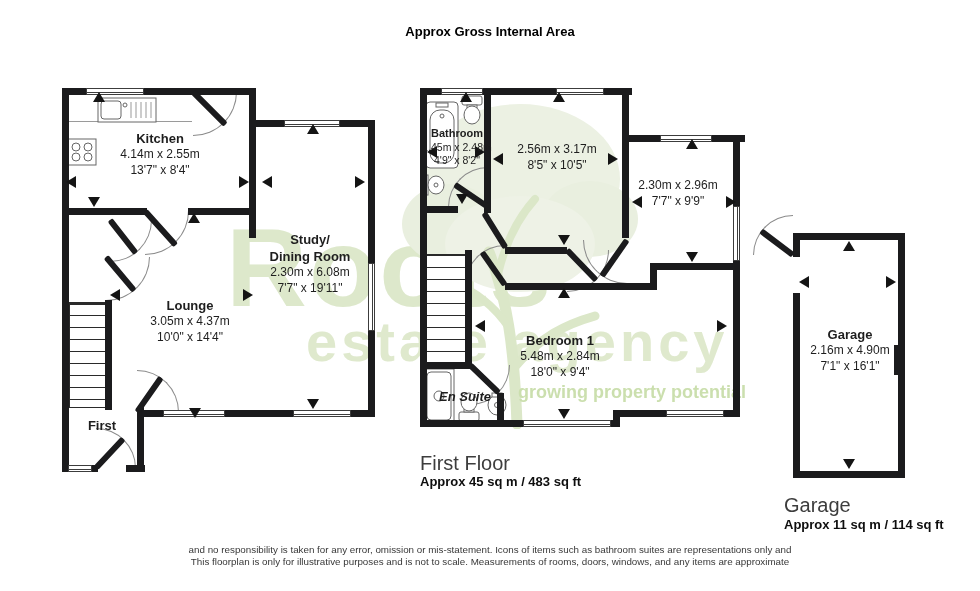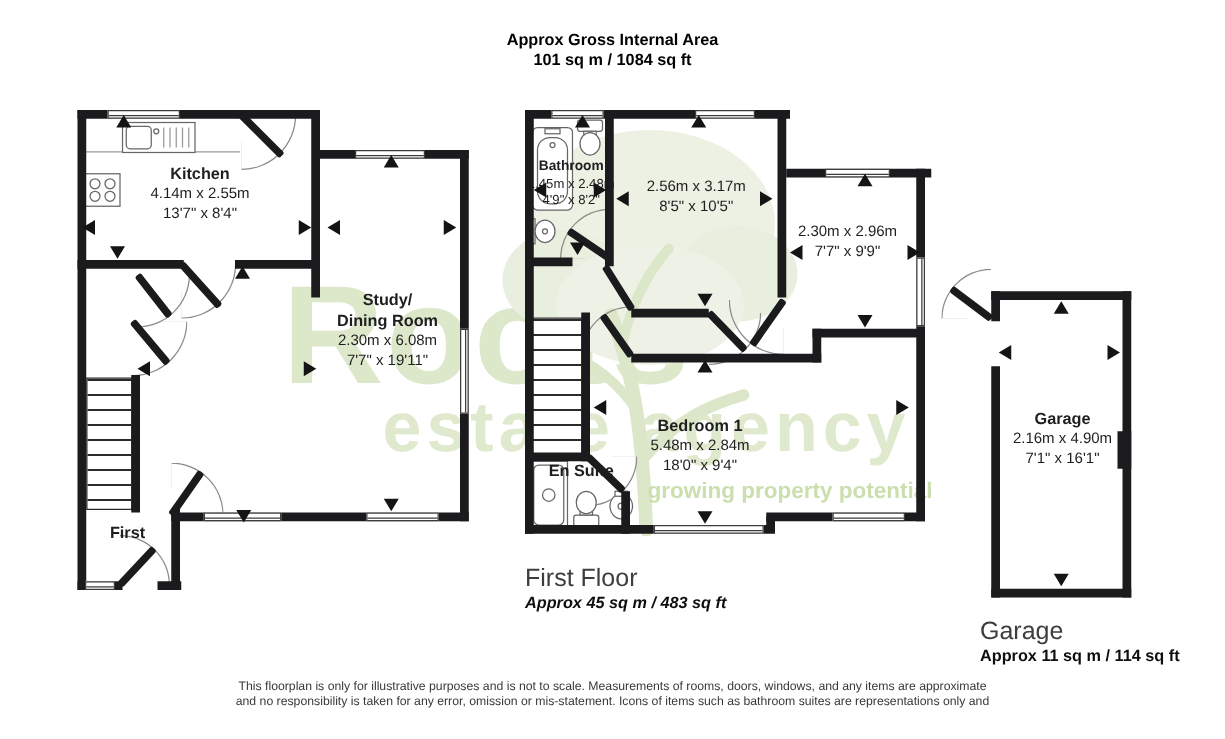--- a/index.html
+++ b/index.html
@@ -60,21 +60,20 @@
     <ellipse cx="125" cy="160" rx="75" ry="48" fill="#eef2e6"></ellipse>
     <path d="M122,340 C119,260 112,215 94,168" stroke="#dbe7c8" stroke-width="11" fill="none" stroke-linecap="round"></path>
     <path d="M118,285 C145,252 172,240 200,232" stroke="#dbe7c8" stroke-width="9" fill="none" stroke-linecap="round"></path>
     <path d="M115,245 C98,220 80,208 58,198" stroke="#dbe7c8" stroke-width="8" fill="none" stroke-linecap="round"></path>
     <path d="M103,190 C110,160 122,135 140,115" stroke="#dbe7c8" stroke-width="8" fill="none" stroke-linecap="round"></path>
   </svg>
   <div class="wm-tag">growing property potential</div>
 
   <div class="header">
     <div>Approx Gross Internal Area</div>
-    <div>101 sq m / 1084 sq ft</div>
   </div>
 
   <div id="plan">
       <div class="wall" style="left: 62px; top: 88px; width: 194px; height: 7px;"></div>
       <div class="wall" style="left: 62px; top: 88px; width: 7px; height: 384px;"></div>
       <div class="wall" style="left: 249px; top: 88px; width: 7px; height: 150px;"></div>
       <div class="wall" style="left: 256px; top: 120px; width: 119px; height: 7px;"></div>
       <div class="wall" style="left: 368px; top: 120px; width: 7px; height: 297px;"></div>
       <div class="wall" style="left: 137px; top: 410px; width: 238px; height: 7px;"></div>
       <div class="wall" style="left: 137px; top: 407px; width: 7px; height: 65px;"></div>
@@ -237,20 +236,25 @@
     <div class="rname">Kitchen</div>
     <div class="rdim">4.14m x 2.55m</div>
     <div class="rdim">13'7" x 8'4"</div>
   </div>
   <div class="room-label" style="left:240px;top:231px;width:140px;">
     <div class="rname">Study/</div>
     <div class="rname">Dining Room</div>
     <div class="rdim">2.30m x 6.08m</div>
     <div class="rdim">7'7" x 19'11"</div>
   </div>
+  <div class="room-label" style="left:120px;top:297px;width:140px;">
+    <div class="rname">Lounge</div>
+    <div class="rdim">3.05m x 4.37m</div>
+    <div class="rdim">10'0" x 14'4"</div>
+  </div>
   <div class="room-label" style="left:72px;top:417px;width:60px;">
     <div class="rname">First</div>
   </div>
   <div class="room-label small" style="left:417px;top:126px;width:80px;">
     <div class="rname">Bathroom</div>
     <div class="rdim">1.45m x 2.48m</div>
     <div class="rdim">4'9" x 8'2"</div>
   </div>
   <div class="room-label" style="left:487px;top:142px;width:140px;">
     <div class="rdim">2.56m x 3.17m</div>
@@ -258,31 +262,31 @@
   </div>
   <div class="room-label" style="left:608px;top:178px;width:140px;">
     <div class="rdim">2.30m x 2.96m</div>
     <div class="rdim">7'7" x 9'9"</div>
   </div>
   <div class="room-label" style="left:490px;top:332px;width:140px;">
     <div class="rname">Bedroom 1</div>
     <div class="rdim">5.48m x 2.84m</div>
     <div class="rdim">18'0" x 9'4"</div>
   </div>
-  <div class="room-label" style="left:430px;top:368px;width:70px;">
+  <div class="room-label" style="left:430px;top:388px;width:70px;font-style:italic;">
     <div class="rname">En Suite</div>
   </div>
   <div class="room-label" style="left:780px;top:326px;width:140px;">
     <div class="rname">Garage</div>
     <div class="rdim">2.16m x 4.90m</div>
     <div class="rdim">7'1" x 16'1"</div>
   </div>
 
   <div class="floor-title" style="left:420px;top:452px;">First Floor</div>
-  <div class="floor-area" style="left:420px;top:474px;font-style:italic;">Approx 45 sq m / 483 sq ft</div>
+  <div class="floor-area" style="left:420px;top:474px;">Approx 45 sq m / 483 sq ft</div>
   <div class="floor-title" style="left:784px;top:494px;">Garage</div>
   <div class="floor-area" style="left:784px;top:517px;">Approx 11 sq m / 114 sq ft</div>
 
   <div class="disclaimer">
+    <div>and no responsibility is taken for any error, omission or mis-statement. Icons of items such as bathroom suites are representations only and</div>
     <div>This floorplan is only for illustrative purposes and is not to scale. Measurements of rooms, doors, windows, and any items are approximate</div>
-    <div>and no responsibility is taken for any error, omission or mis-statement. Icons of items such as bathroom suites are representations only and</div>
   </div>
 </div>
 
 </body></html>

